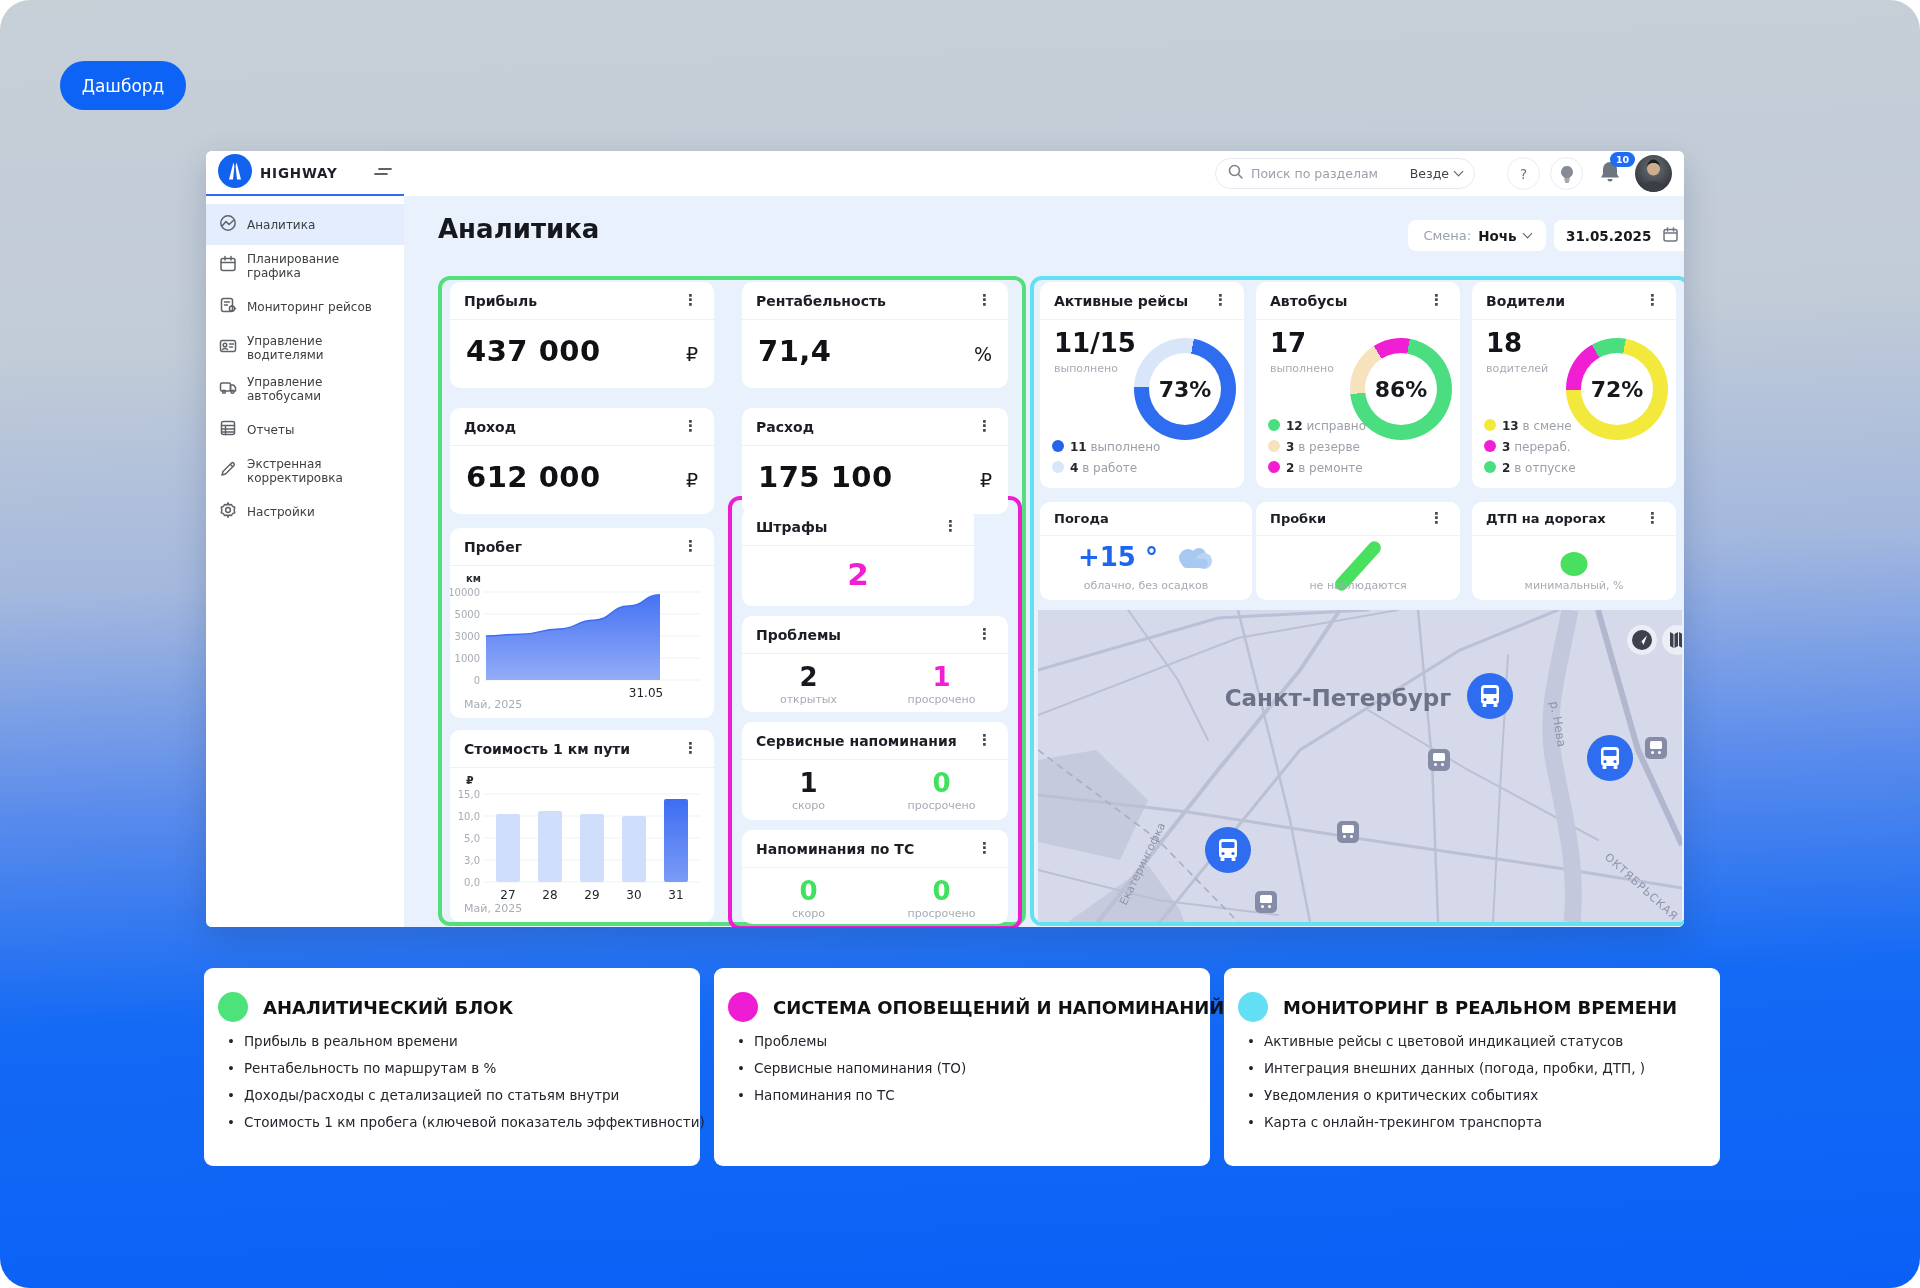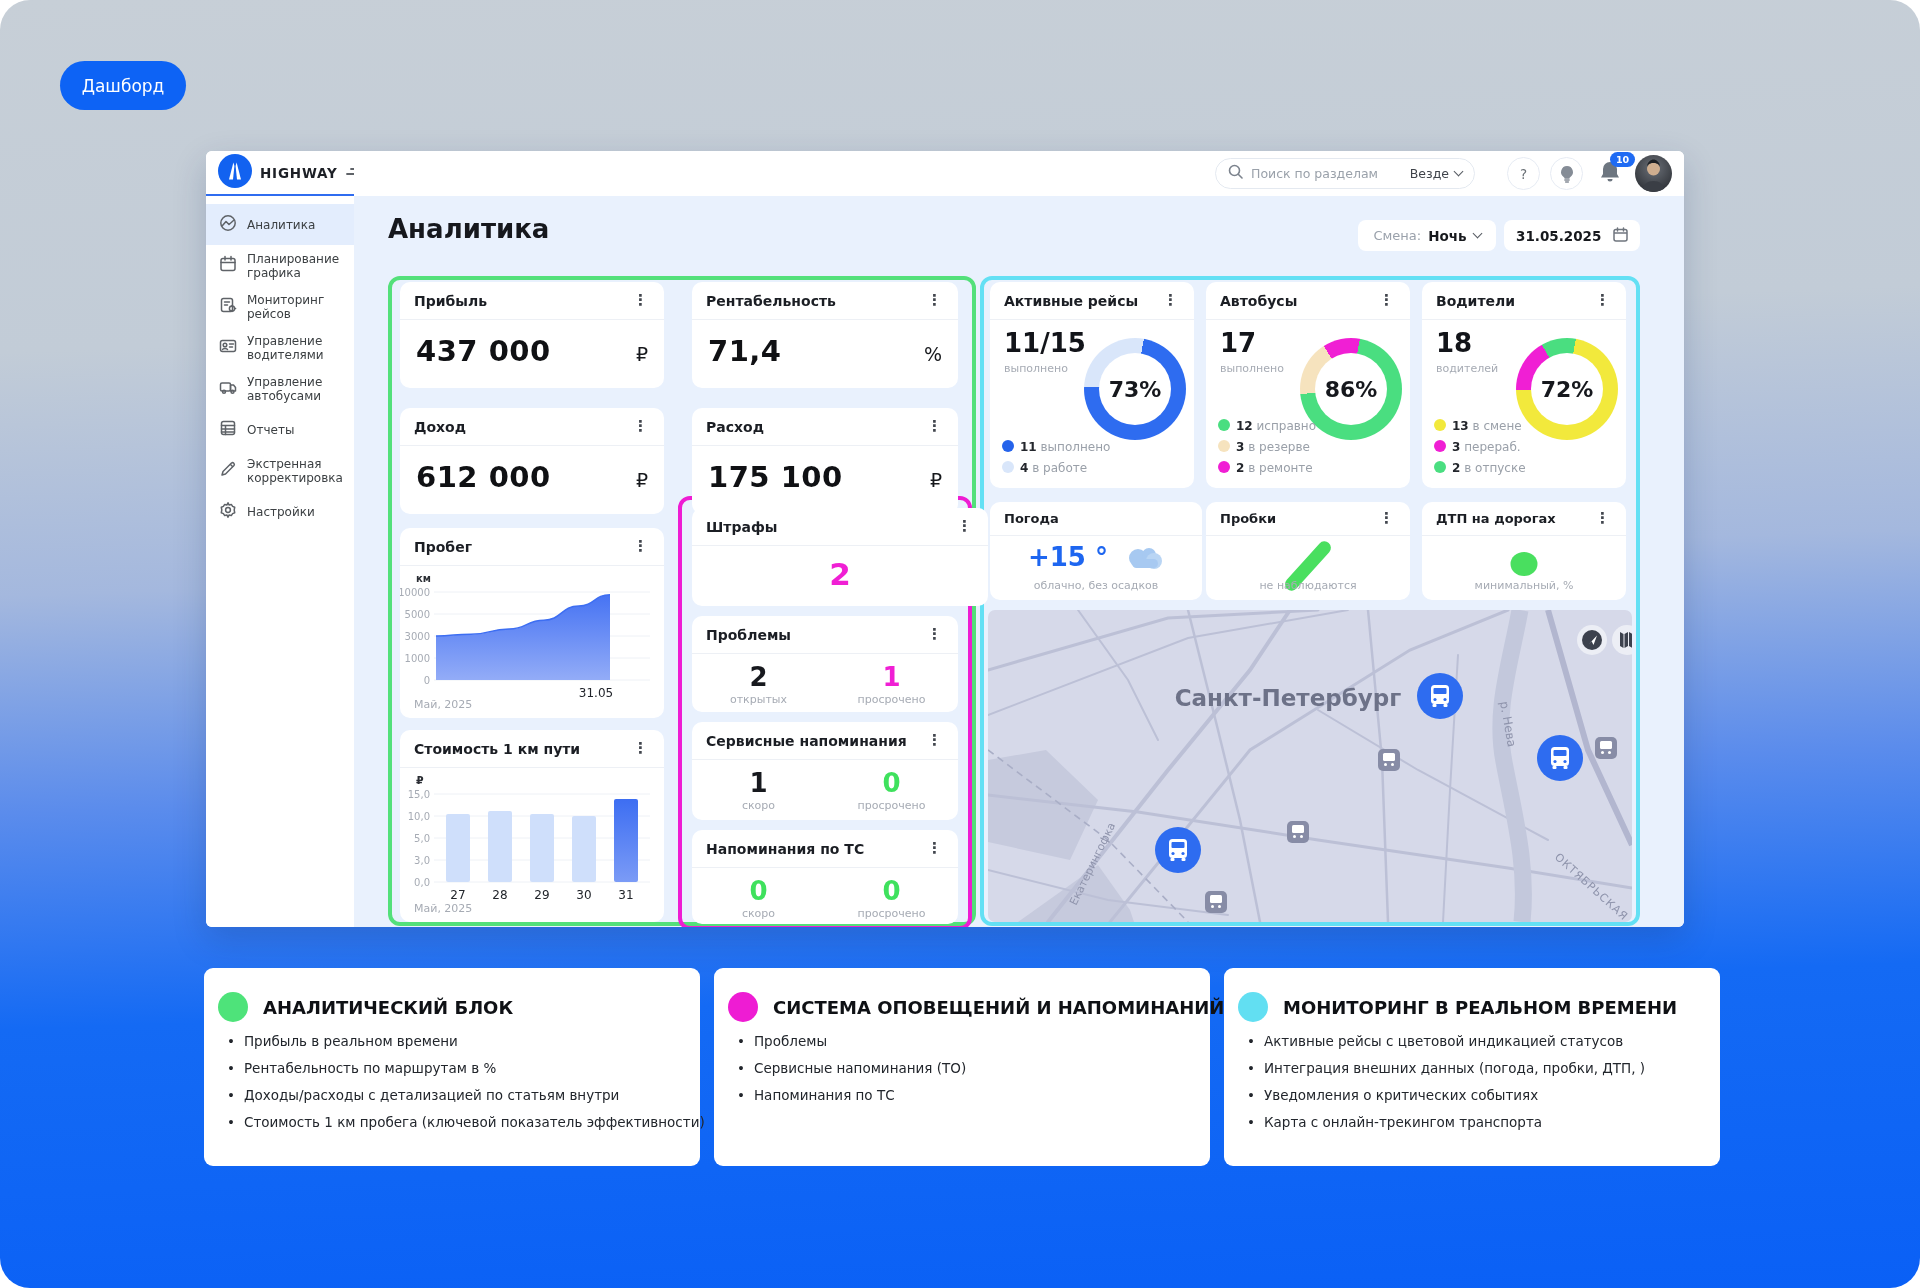--- a/index.html
+++ b/index.html
@@ -4,21 +4,21 @@
 <style>
   *{margin:0;padding:0;box-sizing:border-box}
   html,body{width:1920px;height:1288px;background:#fff;font-family:"DejaVu Sans","Liberation Sans",sans-serif;overflow:hidden}
   .canvas{position:absolute;inset:0;border-radius:30px;
     background:linear-gradient(178deg,#c7cfd7 0%,#c2ccd7 26%,#a4b8de 44%,#5b8cec 60%,#146af4 76%,#0a60f6 100%)}
   .dash-chip{position:absolute;left:60px;top:61px;width:126px;height:49px;border-radius:25px;background:#0d63f5;
     color:#fff;font-size:17px;border:none;font-family:inherit;cursor:pointer}
   
   .app{position:absolute;left:206px;top:151px;width:1478px;height:776px;background:#fff;border-radius:6px;
     display:flex;overflow:hidden;box-shadow:0 12px 34px rgba(15,40,90,.20)}
-  .sidebar{width:148px;flex:none;display:flex;flex-direction:column;background:#fff}
+  .sidebar{width:198px;flex:none;display:flex;flex-direction:column;background:#fff}
   .logo-row{height:45px;flex:none;display:flex;align-items:center;gap:8px;padding:0 12px;border-bottom:2px solid #2f6cf0}
   .brand{font-size:13.5px;font-weight:bold;letter-spacing:.8px;color:#1d2averages4}
   .brand{color:#1d2026}
   .burger{margin-left:auto;cursor:pointer}
   .menu{margin-top:8px}
   .menu-item{height:41px;display:flex;align-items:center;gap:10px;padding:0 13px;font-size:12px;color:#3c4043;cursor:pointer}
   .menu-item.active{background:#e3edfd}
   .menu-item svg{flex:none}
   .support{margin-top:auto;padding:0 14px 16px}
   .support-divider{height:2px;background:#2f6cf0;margin-bottom:12px}
@@ -76,21 +76,21 @@
   .donut-hole{position:absolute;inset:15px;background:#fff;border-radius:50%;display:flex;align-items:center;
     justify-content:center;font-size:22px;font-weight:bold;color:#16181d}
   
   .cond-body{position:relative;height:62px}
   .weather-line{display:flex;align-items:center;justify-content:center;gap:16px;padding-top:6px}
   .weather-val{font-size:26px;font-weight:bold;color:#1e66f0}
   .cond-label2{position:absolute;bottom:6px;width:100%;text-align:center;font-size:11px;color:#a6abb4}
   .traffic-bar{position:absolute;left:50%;top:30px;width:62px;height:13px;border-radius:7px;background:#49df5f;
     transform:translate(-50%,-50%) rotate(-48deg)}
   .dtp-dot{position:absolute;left:50%;top:28px;width:27px;height:24px;border-radius:50%;background:#49df5f;transform:translate(-50%,-50%)}
-  .map-panel{position:absolute;overflow:hidden;border-radius:7px;cursor:grab}
+  .map-panel{position:absolute;overflow:hidden;border-radius:0;cursor:grab}
   
   .legend-card{position:absolute;top:968px;width:496px;height:198px;background:#fff;border-radius:9px;padding:24px 14px}
   .lc-head{display:flex;align-items:center;gap:15px}
   .lc-dot{width:30px;height:30px;border-radius:50%;flex:none}
   .lc-title{font-size:18px;font-weight:800;color:#0f1115;white-space:nowrap}
   .lc-list{margin-top:6px}
   .lc-item{display:flex;gap:9px;font-size:13.5px;color:#22262c;margin-top:11px;padding-left:9px;white-space:nowrap}
   .lc-item::before{content:"\2022";color:#22262c}
   svg text{font-family:"DejaVu Sans","Liberation Sans",sans-serif}
 </style>
@@ -338,21 +338,21 @@
                 <text x="58" y="131" font-size="12" fill="#22252b" text-anchor="middle">27</text>
                 <rect x="88" y="43" width="24" height="71" rx="2" fill="#cfdffb"></rect>
                 <text x="100" y="131" font-size="12" fill="#22252b" text-anchor="middle">28</text>
                 <rect x="130" y="46" width="24" height="68" rx="2" fill="#cfdffb"></rect>
                 <text x="142" y="131" font-size="12" fill="#22252b" text-anchor="middle">29</text>
                 <rect x="172" y="48" width="24" height="66" rx="2" fill="#cfdffb"></rect>
                 <text x="184" y="131" font-size="12" fill="#22252b" text-anchor="middle">30</text>
                 <rect x="214" y="31" width="24" height="83" rx="2" fill="url(#bgrad)"></rect>
                 <text x="226" y="131" font-size="12" fill="#22252b" text-anchor="middle">31</text>
     </svg><div class="chart-footer">Май, 2025</div></div>
-            <div class="card" style="left: 338px; top: 312px; width: 296px; height: 98px;">
+            <div class="card" style="left: 338px; top: 312px; width: 232px; height: 98px;">
               <div class="card-head">
                 <span>Штрафы</span>
                 <span class="kebab"></span>
               </div>
               <div class="fines-value" style="color: rgb(240, 31, 212);">2</div>
             </div>
             <div class="card" style="left: 338px; top: 420px; width: 266px; height: 96px;">
               <div class="card-head">
                 <span>Проблемы</span>
                 <span class="kebab"></span>

